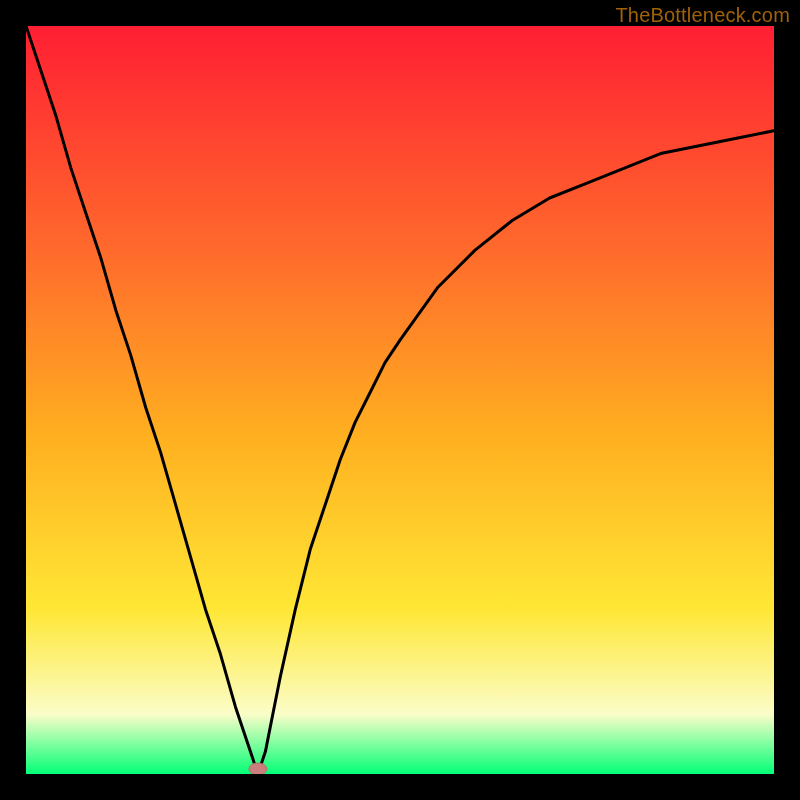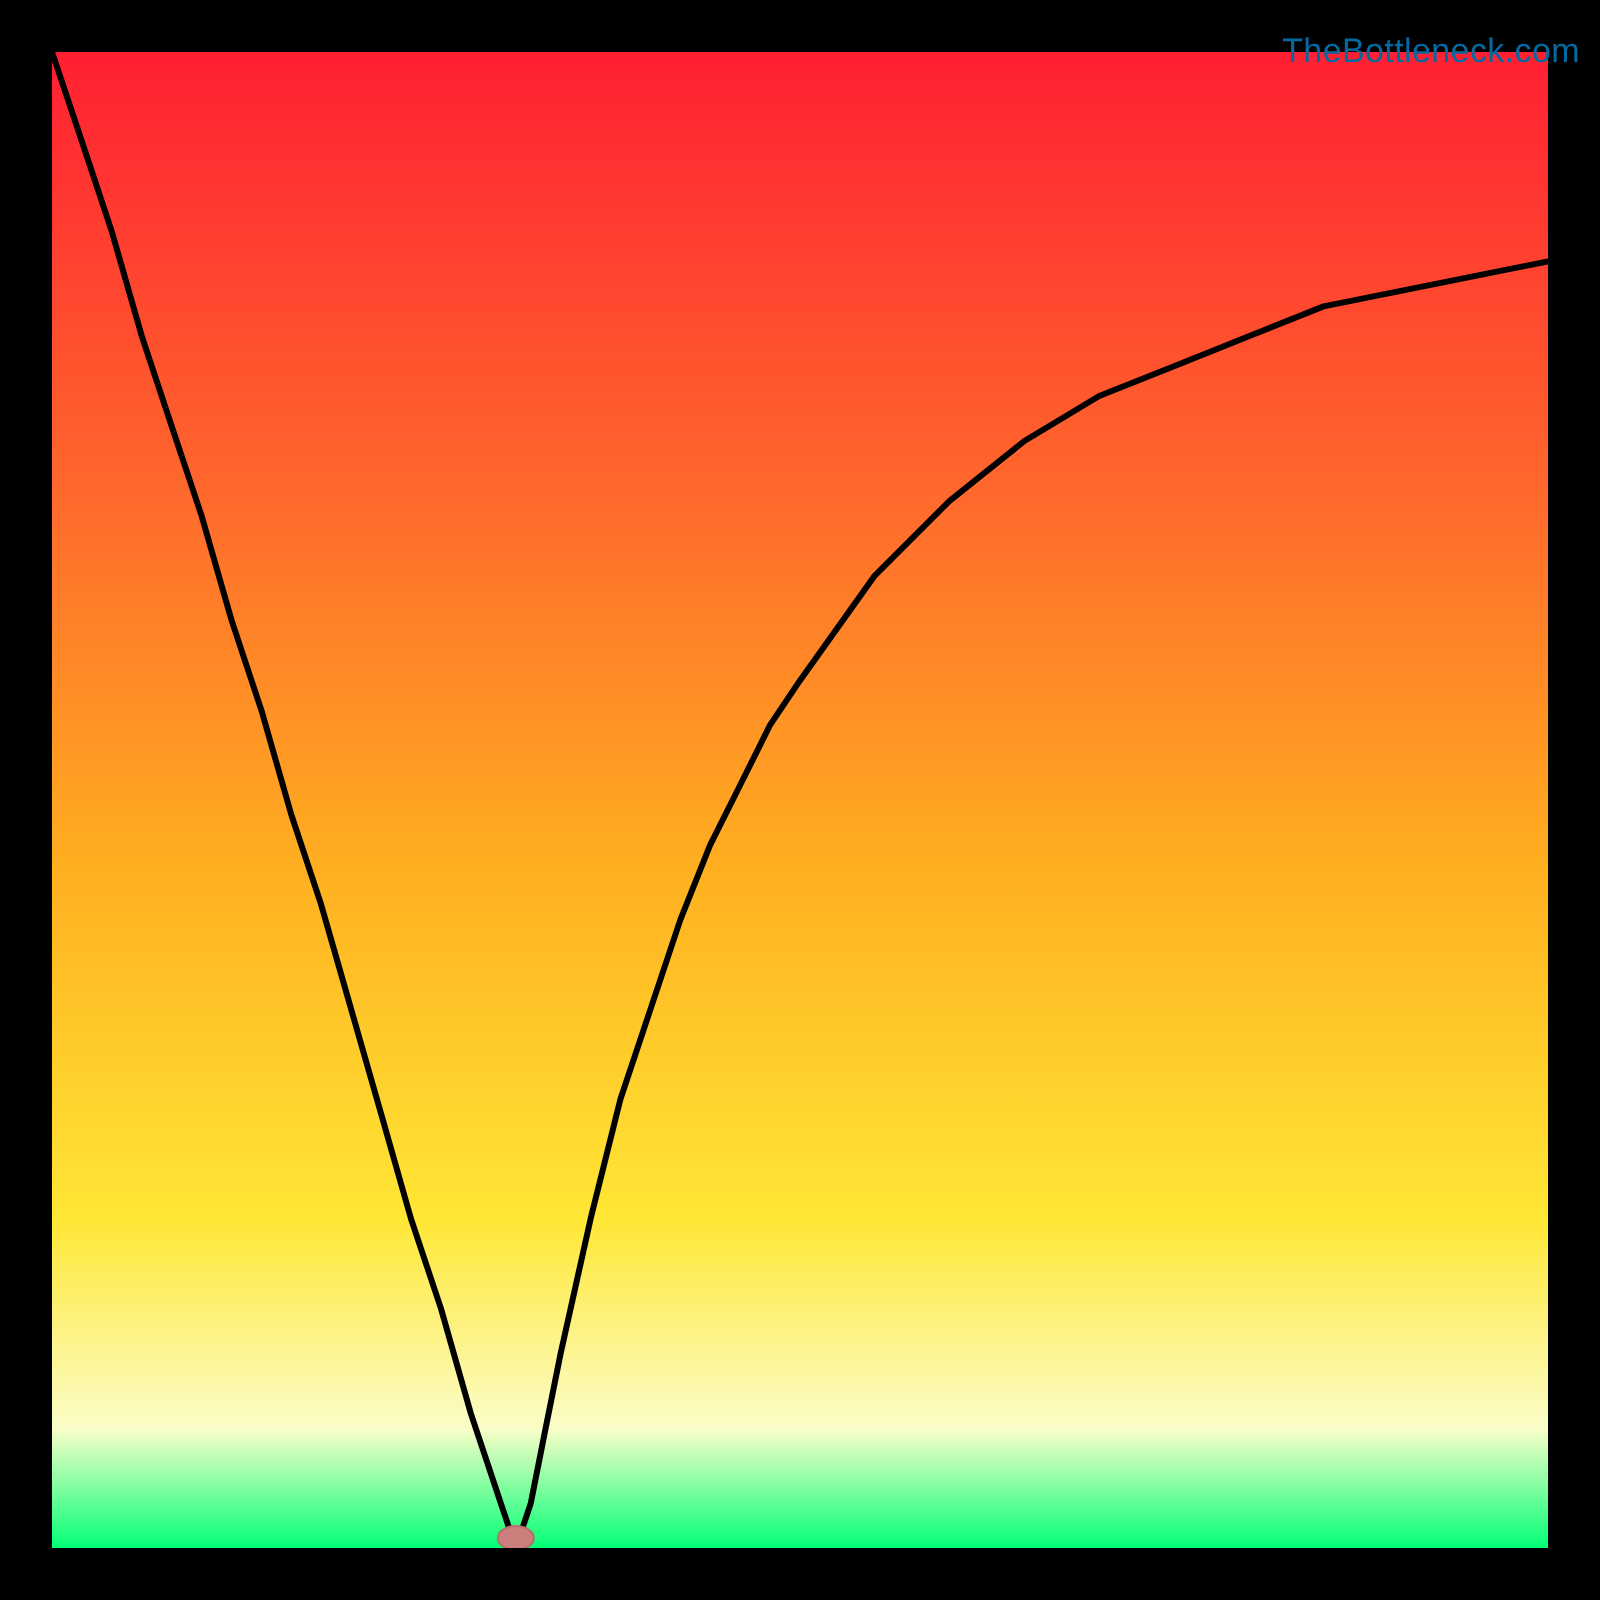--- a/index.html
+++ b/index.html
@@ -14,24 +14,24 @@
   .frame {
     position: absolute;
     left: 26px;
     top: 26px;
     width: 748px;
     height: 748px;
     background: #000;
   }
   .watermark {
     position: absolute;
-    top: 16px;
+    top: 4px;
     right: 10px;
-    color: #0369a1;
-    font-size: 17px;
+    color: #a16207;
+    font-size: 20px;
     letter-spacing: 0.2px;
     font-weight: 500;
     user-select: none;
   }
   svg {
     display: block;
   }
 </style>
 </head>
 <body>

